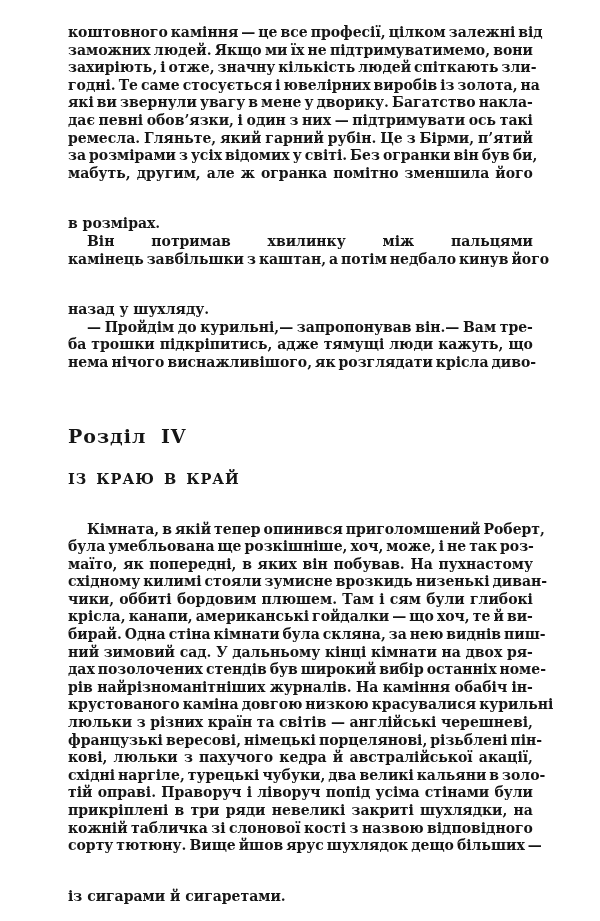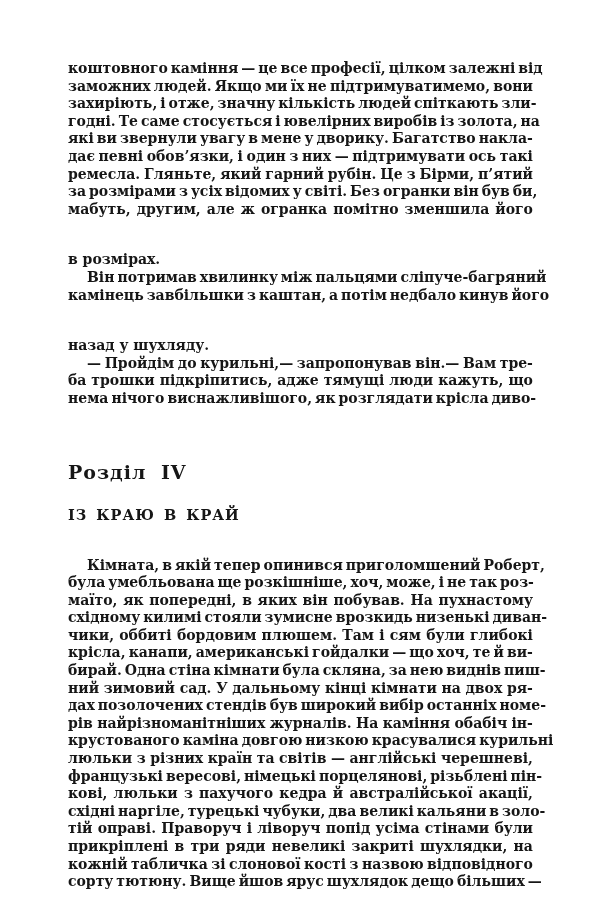--- a/index.html
+++ b/index.html
@@ -2,21 +2,21 @@
 <html><head>
 <meta charset="utf-8">
 <style>
   html, body { margin: 0; padding: 0; background: #e8e8e8; }
   .page {
     position: relative;
     width: 600px;
     height: 921px;
     background: #ffffff;
     box-sizing: border-box;
-    padding: 60px 67px 0 68px;
+    padding: 24px 67px 0 68px;
     font-family: "DejaVu Serif", "Liberation Serif", serif;
     font-weight: 600;
     color: #161616;
     overflow: hidden;
   }
   .text-block { width: 465px; }
   .line {
     display: flex;
     justify-content: space-between;
     gap: 3px;
@@ -169,21 +169,20 @@
         <span>зменшила</span>
         <span>його</span>
       </div>
       <div class="line line-last">в розмірах.</div>
       <div class="line indent">
         <span>Він</span>
         <span>потримав</span>
         <span>хвилинку</span>
         <span>між</span>
         <span>пальцями</span>
-        <span>сліпуче-багряний</span>
       </div>
       <div class="line">
         <span>камінець</span>
         <span>завбільшки</span>
         <span>з</span>
         <span>каштан,</span>
         <span>а</span>
         <span>потім</span>
         <span>недбало</span>
         <span>кинув</span>

